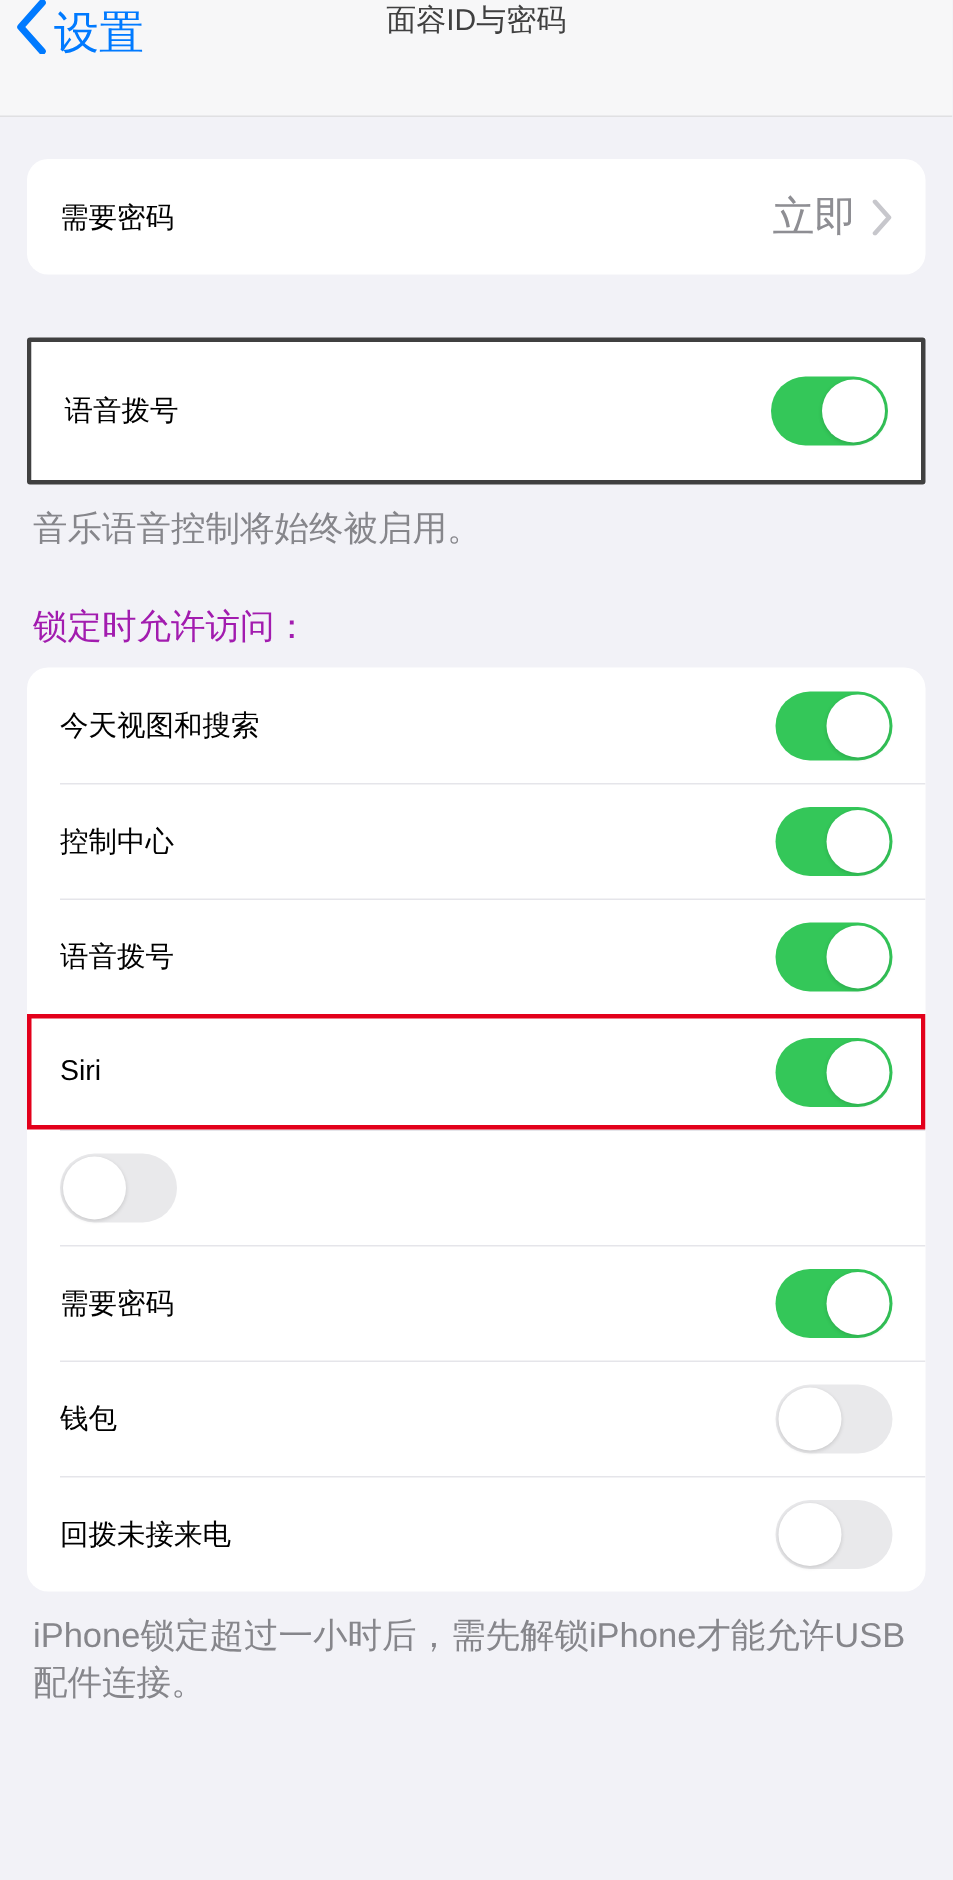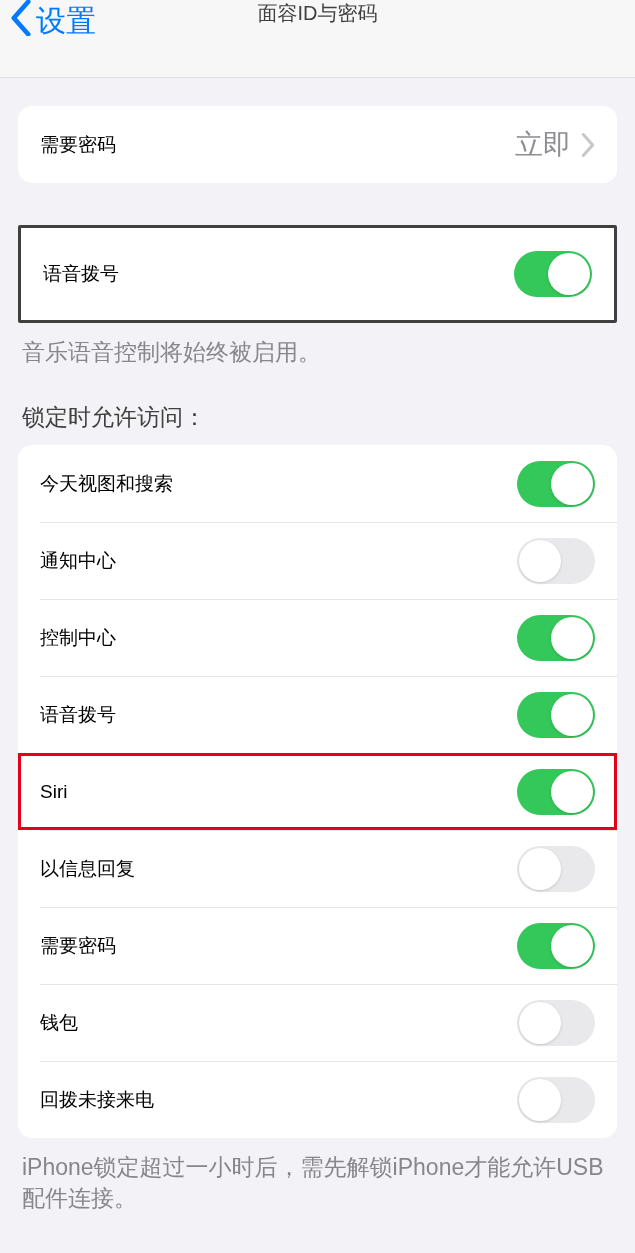--- a/index.html
+++ b/index.html
@@ -76,21 +76,21 @@
     }
     .chevron svg { width: 14px; height: 24px; display: block; }
 
     .footer-text {
       color: #86868b;
       font-size: 23px;
       padding: 14px 22px 0 22px;
       line-height: 1.35;
     }
     .header-text {
-      color: #404040;
+      color: #a21caf;
       font-size: 23px;
       padding: 0 22px 12px 22px;
     }
 
     .toggle {
       width: 78px;
       height: 46px;
       border-radius: 23px;
       position: relative;
       flex-shrink: 0;
@@ -173,45 +173,38 @@
 
 <div class="section" style="margin-top:0">
   <div class="group lock-group" id="lock-group">
       <div class="row">
         <span class="row-label">今天视图和搜索</span>
         <div class="toggle on">
           <div class="knob"></div>
         </div>
       </div>
       <div class="row">
-        <span class="row-label">通知中心</span>
-        <div class="toggle off">
-          <div class="knob"></div>
-        </div>
-      </div>
-      <div class="row">
         <span class="row-label">控制中心</span>
         <div class="toggle on">
           <div class="knob"></div>
         </div>
       </div>
       <div class="row">
         <span class="row-label">语音拨号</span>
         <div class="toggle on">
           <div class="knob"></div>
         </div>
       </div>
       <div class="row siri-highlight">
         <span class="row-label">Siri</span>
         <div class="toggle on">
           <div class="knob"></div>
         </div>
       </div>
       <div class="row">
-        <span class="row-label">以信息回复</span>
         <div class="toggle off">
           <div class="knob"></div>
         </div>
       </div>
       <div class="row">
         <span class="row-label">需要密码</span>
         <div class="toggle on">
           <div class="knob"></div>
         </div>
       </div>

